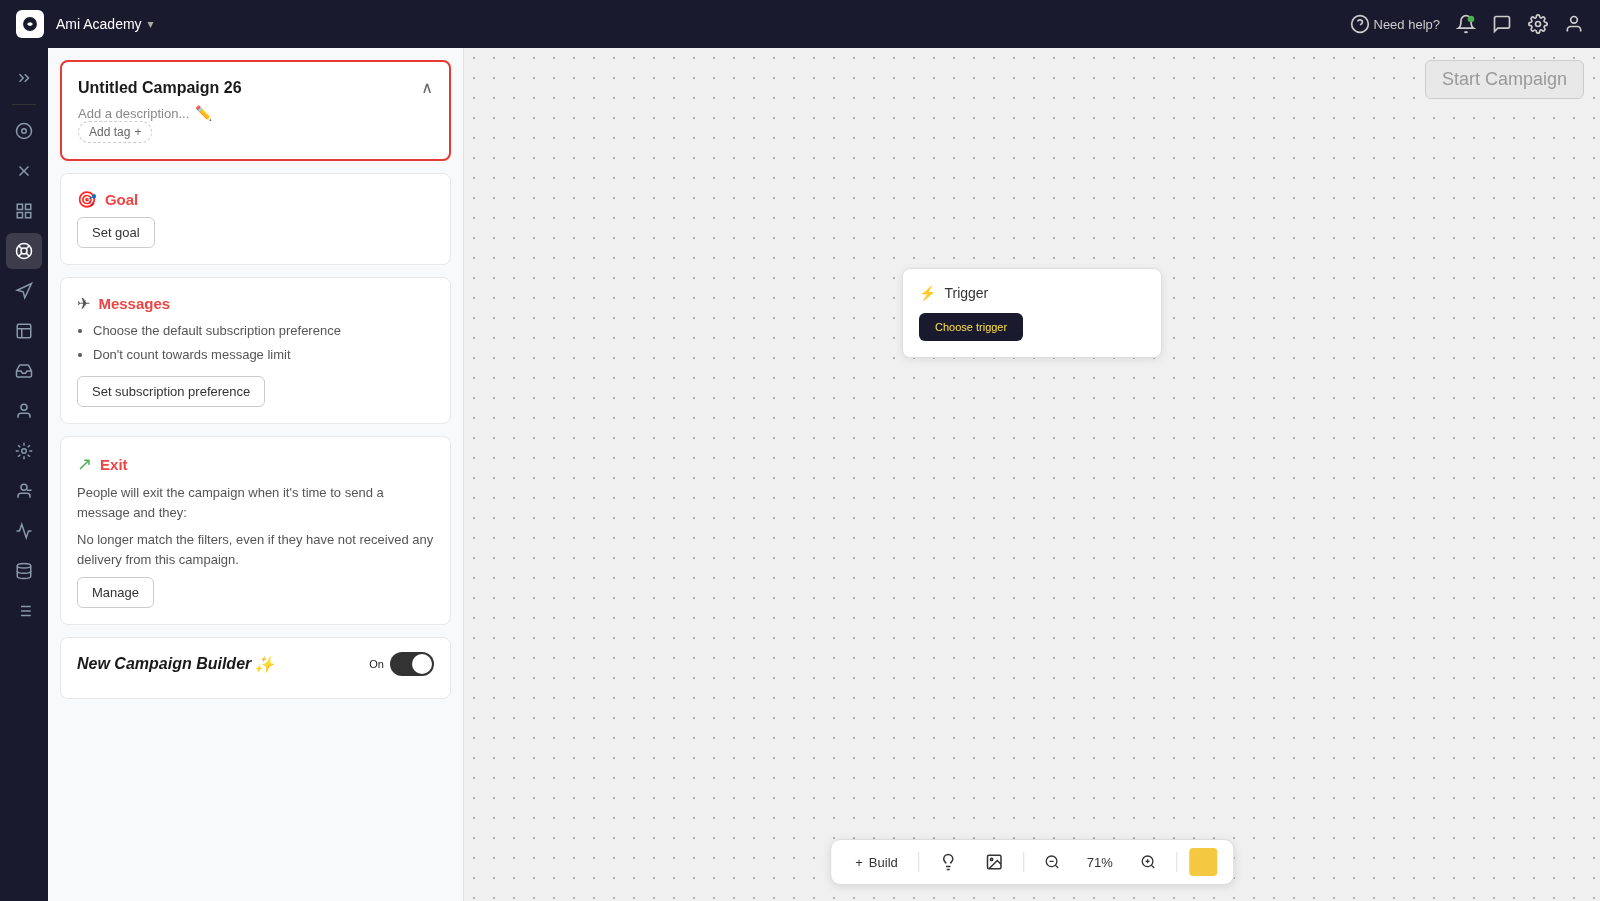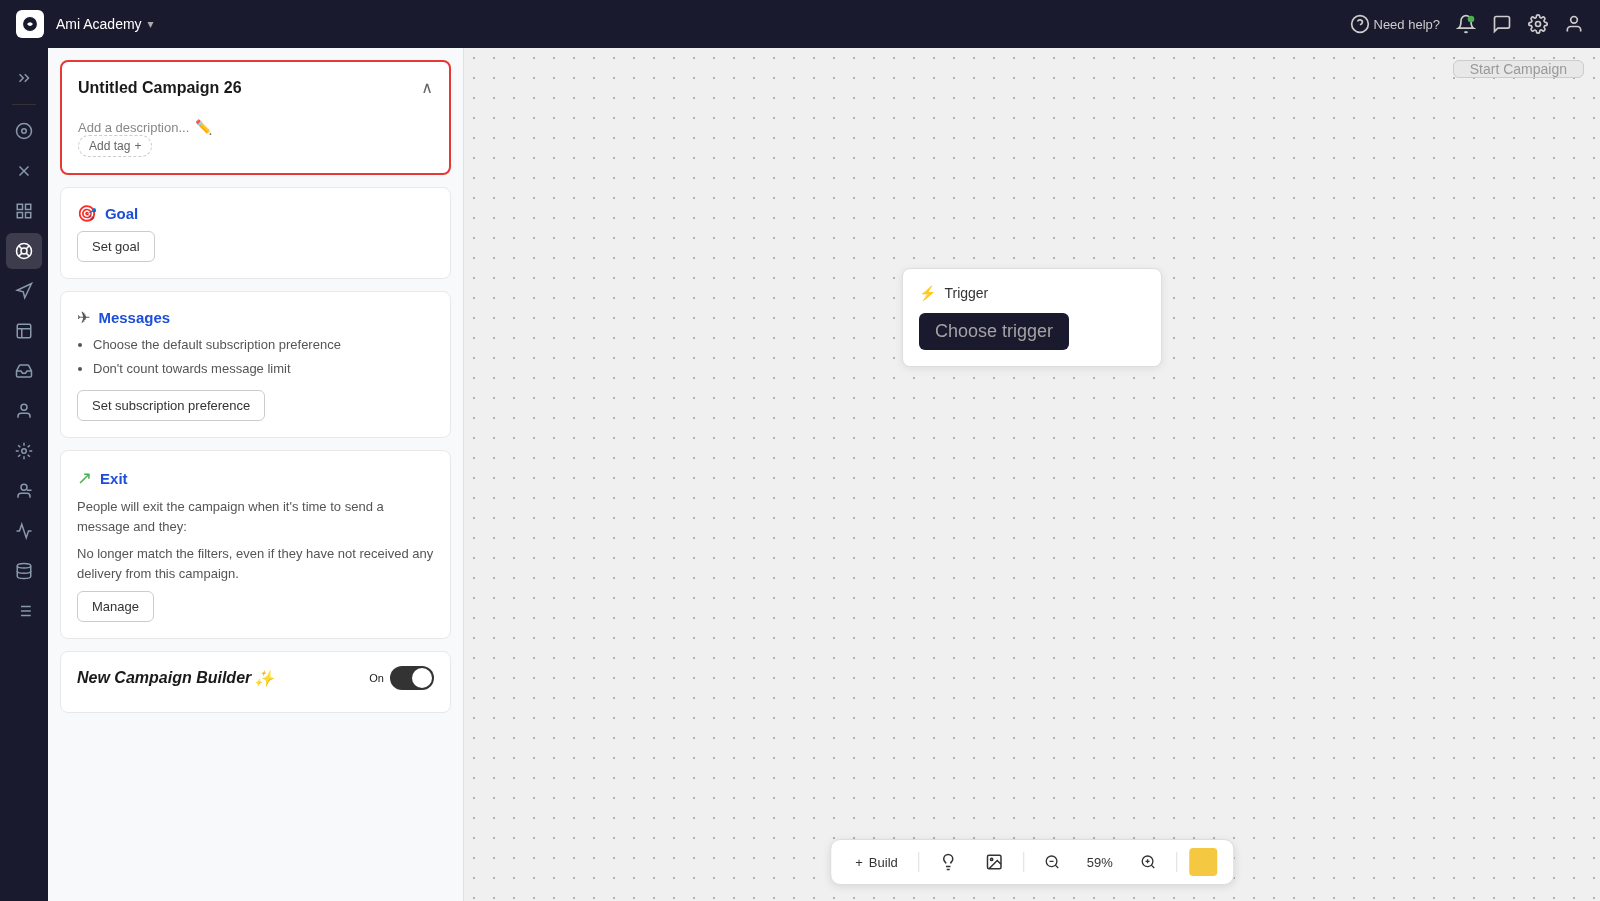--- a/index.html
+++ b/index.html
@@ -100,21 +100,21 @@
       font-size: 16px;
       font-weight: 600;
       color: #1a1a1a;
     }
     .campaign-collapse-btn {
       cursor: pointer;
       color: #666;
       font-size: 16px;
     }
     .campaign-description {
-      margin-top: 22px;
+      margin-top: 8px;
       font-size: 13px;
       color: #888;
       display: flex;
       align-items: center;
       gap: 6px;
     }
     .edit-icon { font-size: 14px; cursor: pointer; }
     .add-tag-btn {
       display: inline-flex;
       align-items: center;
@@ -139,21 +139,21 @@
     .section-header {
       display: flex;
       align-items: center;
       gap: 8px;
       margin-bottom: 8px;
     }
     .section-icon { font-size: 16px; }
     .section-title {
       font-size: 15px;
       font-weight: 600;
-      color: #1d4ed8;
+      color: #ef4444;
     }
     .section-desc {
       font-size: 13px;
       color: #555;
       margin-bottom: 12px;
       line-height: 1.5;
     }
     .section-list {
       margin-bottom: 12px;
       padding-left: 16px;
@@ -258,22 +258,22 @@
     }
 
     
     .start-campaign-btn {
       position: absolute;
       top: 12px;
       right: 16px;
       background: #e8e8e8;
       border: 1px solid #ccc;
       border-radius: 6px;
-      padding: 0 16px;
-      font-size: 14px;
+      padding: 8px 16px;
+      font-size: 18px;
       font-weight: 500;
       color: #999;
       cursor: not-allowed;
     }
 
     
     .trigger-node {
       position: absolute;
       top: 220px;
       left: 50%;
@@ -288,25 +288,25 @@
     .trigger-node-header {
       display: flex;
       align-items: center;
       gap: 8px;
       margin-bottom: 12px;
       font-size: 14px;
       color: #333;
     }
     .trigger-btn {
       background: #1a1a2e;
-      color: #a3a3a3;
+      color: #fde047;
       border: none;
       border-radius: 6px;
       padding: 8px 16px;
-      font-size: 18px;
+      font-size: 11px;
       cursor: pointer;
       font-weight: 500;
     }
 
     
     .bottom-toolbar {
       position: absolute;
       bottom: 16px;
       left: 50%;
       transform: translateX(-50%);
@@ -584,21 +584,21 @@
         </svg>
       </div>
       <div class="toolbar-divider"></div>
       <div class="toolbar-item">
         <svg width="16" height="16" viewBox="0 0 24 24" fill="none" stroke="currentColor" stroke-width="2">
           <circle cx="11" cy="11" r="8"></circle>
             <line x1="21" y1="21" x2="16.65" y2="16.65"></line>
             <line x1="8" y1="11" x2="14" y2="11"></line>
         </svg>
       </div>
-      <span class="toolbar-zoom-level">59%</span>
+      <span class="toolbar-zoom-level">71%</span>
       <div class="toolbar-item">
         <svg width="16" height="16" viewBox="0 0 24 24" fill="none" stroke="currentColor" stroke-width="2">
           <circle cx="11" cy="11" r="8"></circle>
             <line x1="21" y1="21" x2="16.65" y2="16.65"></line>
             <line x1="11" y1="8" x2="11" y2="14"></line>
             <line x1="8" y1="11" x2="14" y2="11"></line>
         </svg>
       </div>
       <div class="toolbar-divider"></div>
       <div class="toolbar-color-swatch" style="background: rgb(245, 200, 66);"></div>

